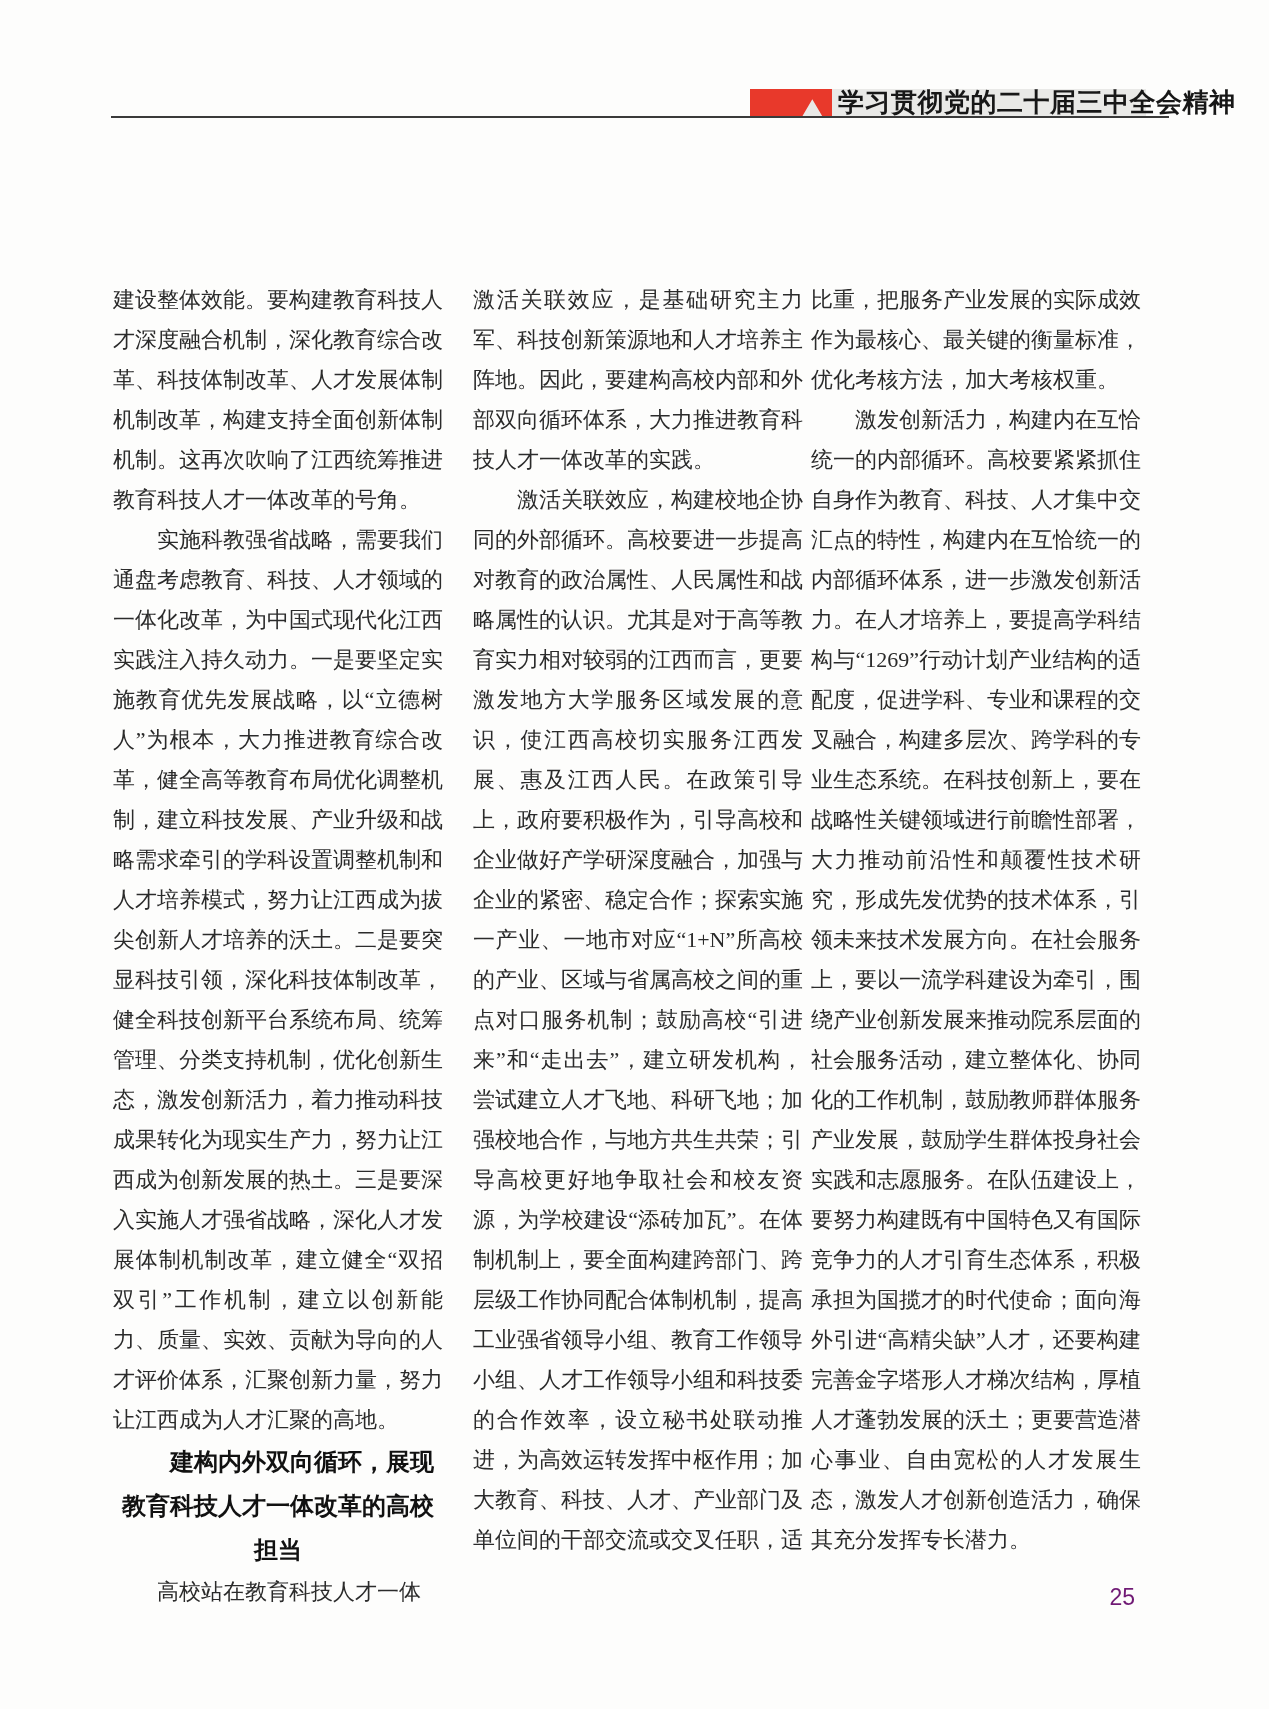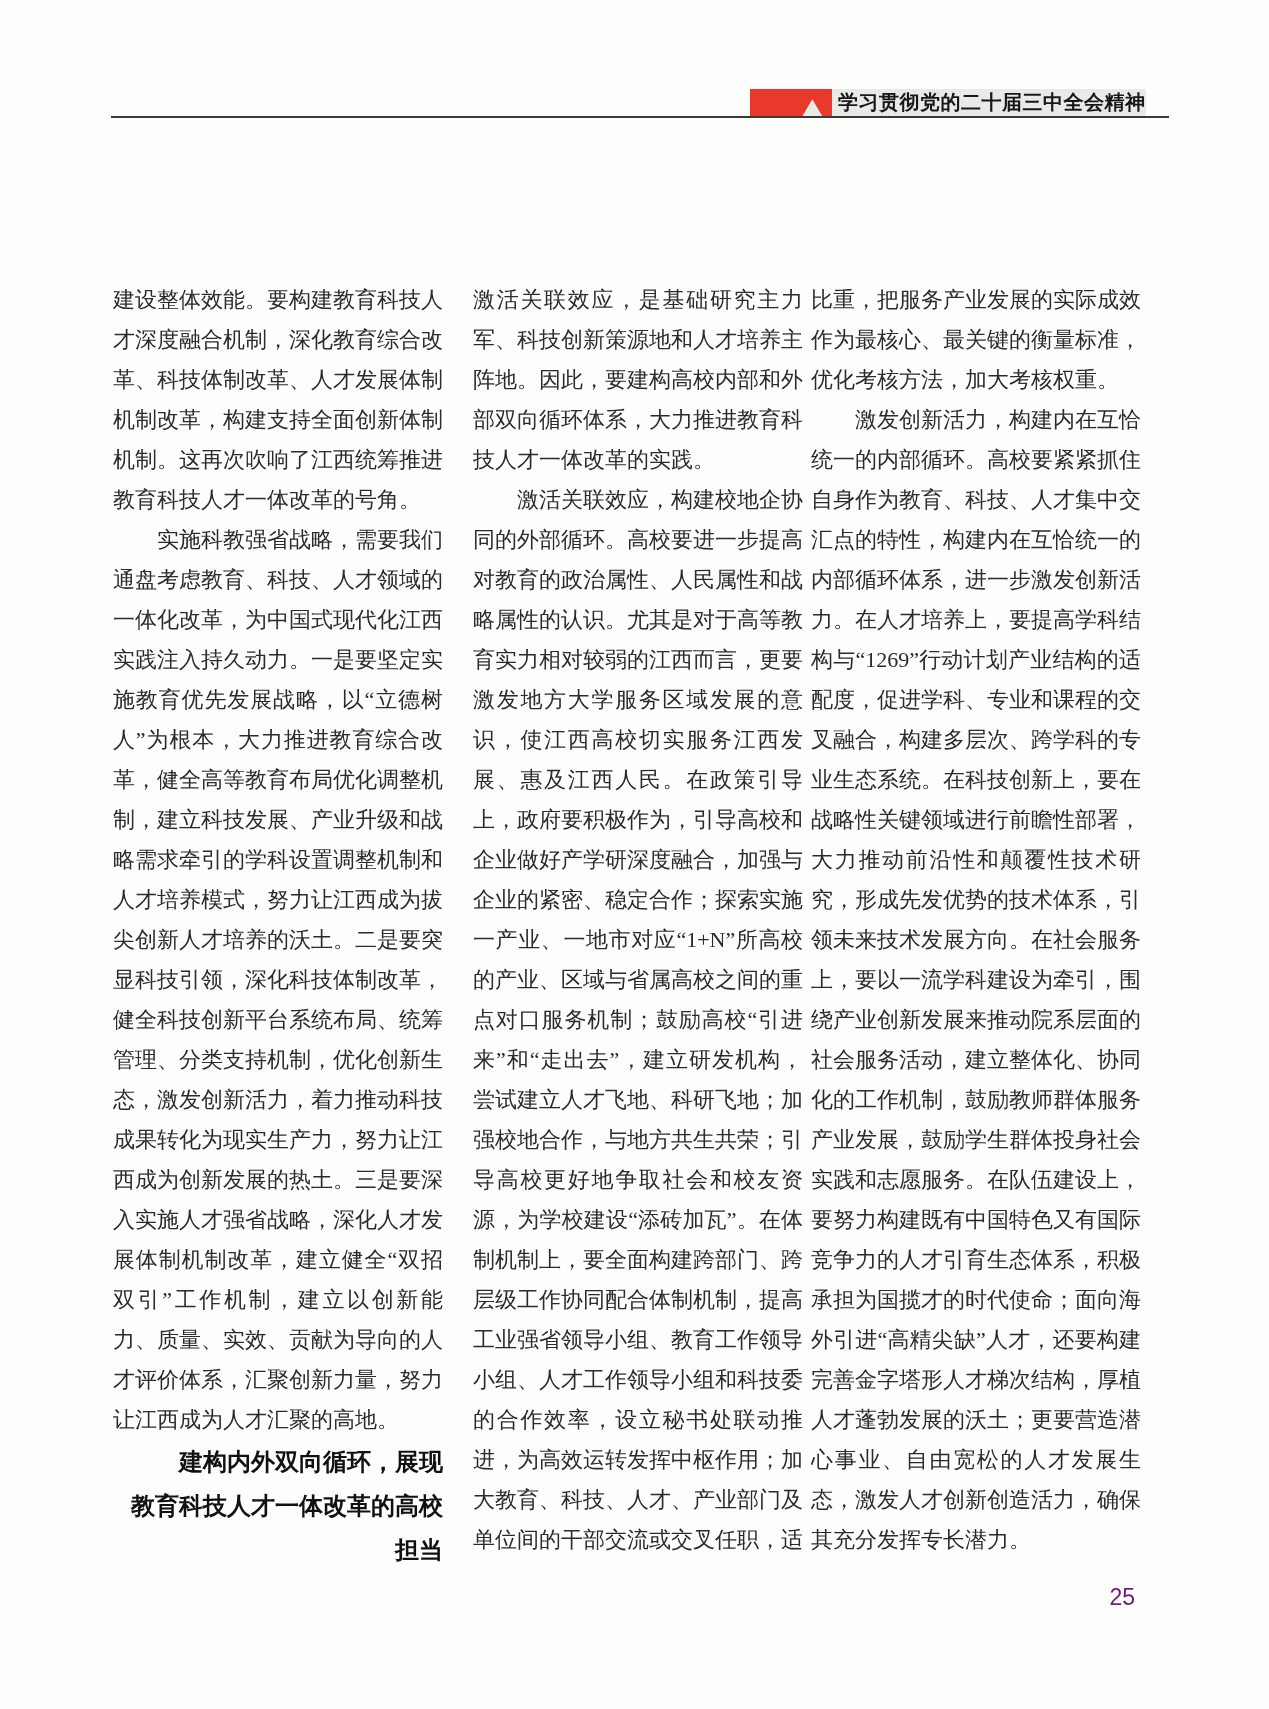--- a/index.html
+++ b/index.html
@@ -18,21 +18,21 @@
     display:flex;align-items:center;
   }
   .ribbon{
     position:absolute;left:0;top:0;width:82px;height:27px;
     background:#e8392b;
     clip-path:polygon(0 0,100% 0,100% 100%,88% 100%,76% 38%,64% 100%,0 100%);
   }
   .header-title{
     position:absolute;left:88px;top:0;height:27px;line-height:27px;
     font-family:"Liberation Sans", sans-serif;
-    font-weight:bold;font-size:20px;color:#171717;
+    font-weight:bold;font-size:26px;color:#171717;
     white-space:nowrap;letter-spacing:0.5px;
   }
   .header-rule{
     position:absolute;left:111px;top:116px;width:1058px;height:2px;
     background:#3a3a3a;
   }
   
   .col{
     position:absolute;top:280px;width:330px;
     font-size:22px;line-height:40px;
@@ -40,21 +40,21 @@
     overflow:hidden;
   }
   .col-1{left:113px;height:1390px;}
   .col-2{left:473px;height:1280px;}
   .col-3{left:811px;height:1280px;}
   .col p{margin:0;padding:0;}
   .indent{text-indent:2em;}
   .sub-heading{
     font-family:"Liberation Sans", sans-serif;
     font-weight:bold;font-size:24px;line-height:44px;color:#111;
-    text-indent:2em;text-align:right;
+    text-indent:2em;text-align:center;
     margin:30px 0 4px 0;
   }
   
   .page-number{
     position:absolute;right:134px;top:1584px;
     font-family:"Liberation Sans", sans-serif;
     font-size:23px;color:#701a75;
   }
 </style>
 </head>
@@ -65,20 +65,21 @@
   <div class="header-strip">
     <span class="ribbon"></span>
     <span class="header-title">学习贯彻党的二十届三中全会精神</span>
   </div>
   <div class="header-rule"></div>
 
   <div class="col col-1">
     <p>建设整体效能。要构建教育科技人才深度融合机制，深化教育综合改革、科技体制改革、人才发展体制机制改革，构建支持全面创新体制机制。这再次吹响了江西统筹推进教育科技人才一体改革的号角。</p>
     <p class="indent">实施科教强省战略，需要我们通盘考虑教育、科技、人才领域的一体化改革，为中国式现代化江西实践注入持久动力。一是要坚定实施教育优先发展战略，以“立德树人”为根本，大力推进教育综合改革，健全高等教育布局优化调整机制，建立科技发展、产业升级和战略需求牵引的学科设置调整机制和人才培养模式，努力让江西成为拔尖创新人才培养的沃土。二是要突显科技引领，深化科技体制改革，健全科技创新平台系统布局、统筹管理、分类支持机制，优化创新生态，激发创新活力，着力推动科技成果转化为现实生产力，努力让江西成为创新发展的热土。三是要深入实施人才强省战略，深化人才发展体制机制改革，建立健全“双招双引”工作机制，建立以创新能力、质量、实效、贡献为导向的人才评价体系，汇聚创新力量，努力让江西成为人才汇聚的高地。</p>
     <p class="sub-heading">建构内外双向循环，展现教育科技人才一体改革的高校担当</p>
+    <p class="indent">高校站在教育科技人才一体</p>
   </div>
 
   <div class="col col-2">
     <p>激活关联效应，是基础研究主力军、科技创新策源地和人才培养主阵地。因此，要建构高校内部和外部双向循环体系，大力推进教育科技人才一体改革的实践。</p>
     <p class="indent">激活关联效应，构建校地企协同的外部循环。高校要进一步提高对教育的政治属性、人民属性和战略属性的认识。尤其是对于高等教育实力相对较弱的江西而言，更要激发地方大学服务区域发展的意识，使江西高校切实服务江西发展、惠及江西人民。在政策引导上，政府要积极作为，引导高校和企业做好产学研深度融合，加强与企业的紧密、稳定合作；探索实施一产业、一地市对应“1+N”所高校的产业、区域与省属高校之间的重点对口服务机制；鼓励高校“引进来”和“走出去”，建立研发机构，尝试建立人才飞地、科研飞地；加强校地合作，与地方共生共荣；引导高校更好地争取社会和校友资源，为学校建设“添砖加瓦”。在体制机制上，要全面构建跨部门、跨层级工作协同配合体制机制，提高工业强省领导小组、教育工作领导小组、人才工作领导小组和科技委的合作效率，设立秘书处联动推进，为高效运转发挥中枢作用；加大教育、科技、人才、产业部门及单位间的干部交流或交叉任职，适度加大理工科背景干部配置数量和层级；加大综合考核中服务产业贡献的</p>
   </div>
 
   <div class="col col-3">
     <p>比重，把服务产业发展的实际成效作为最核心、最关键的衡量标准，优化考核方法，加大考核权重。</p>
     <p class="indent">激发创新活力，构建内在互恰统一的内部循环。高校要紧紧抓住自身作为教育、科技、人才集中交汇点的特性，构建内在互恰统一的内部循环体系，进一步激发创新活力。在人才培养上，要提高学科结构与“1269”行动计划产业结构的适配度，促进学科、专业和课程的交叉融合，构建多层次、跨学科的专业生态系统。在科技创新上，要在战略性关键领域进行前瞻性部署，大力推动前沿性和颠覆性技术研究，形成先发优势的技术体系，引领未来技术发展方向。在社会服务上，要以一流学科建设为牵引，围绕产业创新发展来推动院系层面的社会服务活动，建立整体化、协同化的工作机制，鼓励教师群体服务产业发展，鼓励学生群体投身社会实践和志愿服务。在队伍建设上，要努力构建既有中国特色又有国际竞争力的人才引育生态体系，积极承担为国揽才的时代使命；面向海外引进“高精尖缺”人才，还要构建完善金字塔形人才梯次结构，厚植人才蓬勃发展的沃土；更要营造潜心事业、自由宽松的人才发展生态，激发人才创新创造活力，确保其充分发挥专长潜力。</p>

